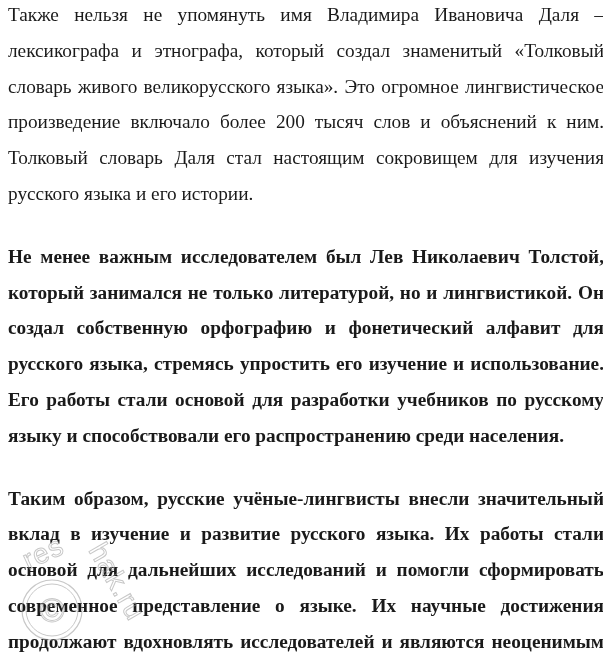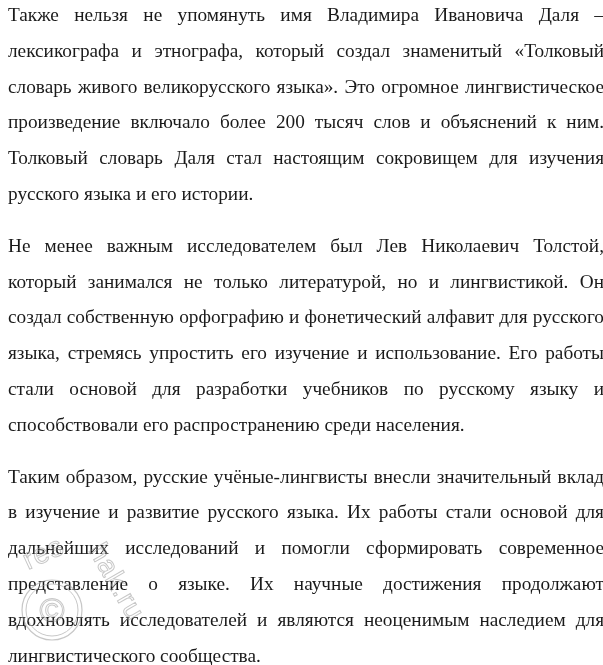--- a/index.html
+++ b/index.html
@@ -22,21 +22,22 @@
       width: 596px;
     }
     .para {
       margin: 0;
       font-size: 19.3px;
       line-height: 35.8px;
       text-align: justify;
       text-align-last: left;
     }
     .para + .para {
-      margin-top: 16px;
+      margin-top: 27px;
+      font-weight: bold;
     }
     .para:first-child { margin-top: -3px; }
     .watermark {
       position: absolute;
       left: 10px;
       top: 510px;
       width: 140px;
       height: 150px;
       pointer-events: none;
       opacity: 0.55;

